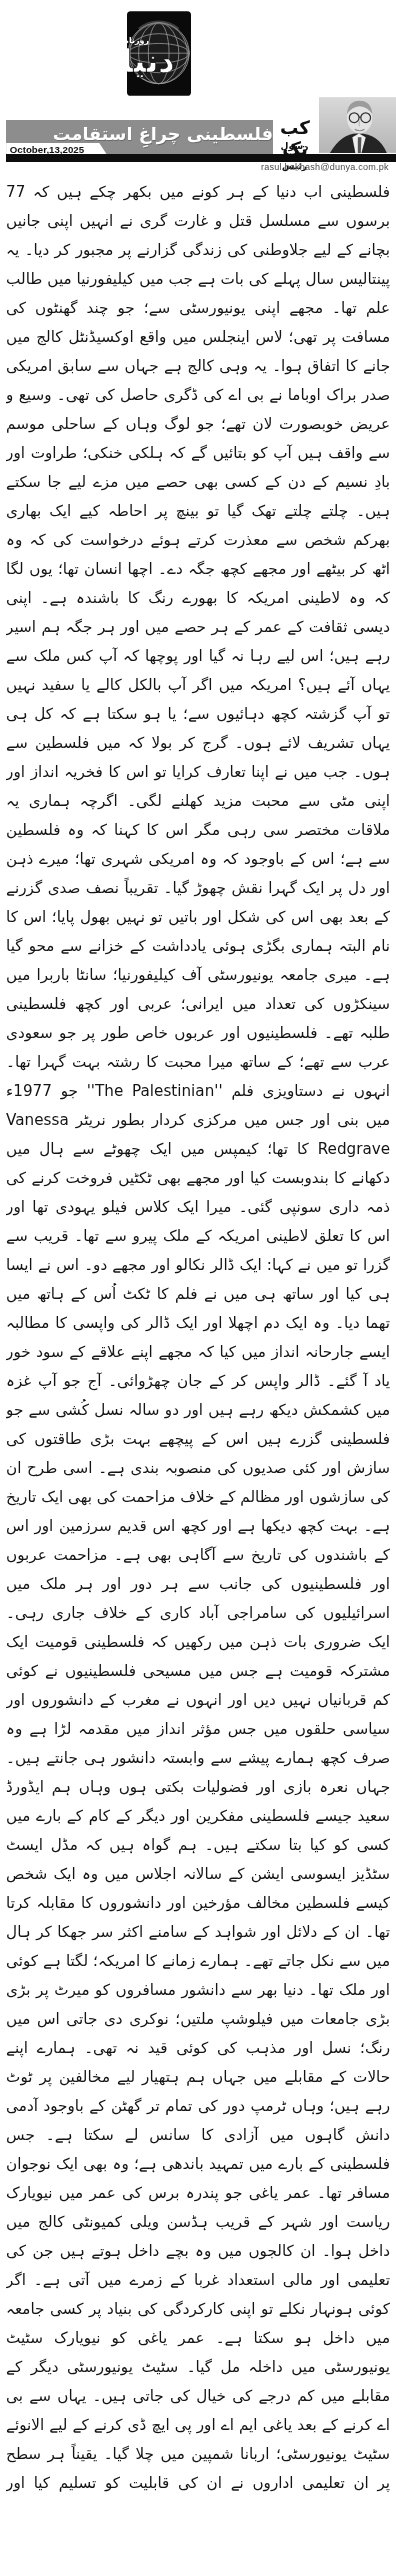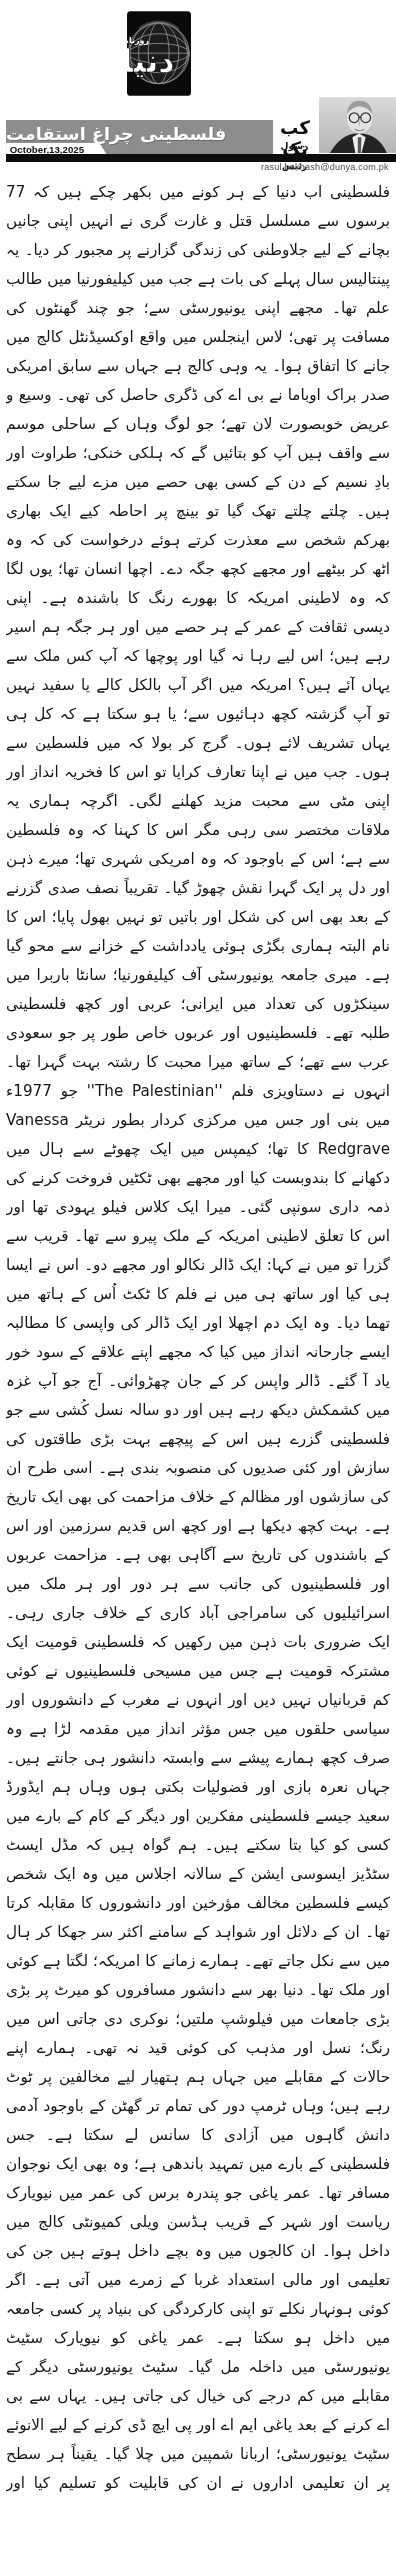--- a/index.html
+++ b/index.html
@@ -6,21 +6,21 @@
   .page{position:relative;width:396px;height:2576px;background:#ffffff;overflow:hidden;
         font-family:"DejaVu Sans",sans-serif;}
 
   
   .masthead{position:absolute;left:127px;top:11px;width:64px;height:85px;}
   .masthead svg{display:block;width:100%;height:100%;}
 
   
   .title-bar{position:absolute;left:6.1px;top:120px;width:267px;height:37px;
              background:#8d8d8d;}
-  .title-text{position:absolute;left:0;right:0;top:3.7px;text-align:left;
+  .title-text{position:absolute;left:0;right:0;top:3.7px;text-align:right;
               direction:rtl;color:#ffffff;font-size:17.7px;font-weight:bold;
               font-family:"DejaVu Sans",sans-serif;text-shadow:0.6px 0.6px 0 #6a6a6a;}
   .date-badge{position:absolute;left:0px;top:22.5px;width:102px;height:14px;
               background:#ffffff;clip-path:polygon(0 0,91% 0,100% 100%,0 100%);}
   .date-badge span{display:block;padding:1.2px 0 0 3.7px;color:#111;
               font-family:"Liberation Sans",sans-serif;font-size:9.7px;font-weight:bold;}
 
   
   .column-header{position:absolute;left:273px;top:96px;width:123px;height:57px;background:#ffffff;}
   .column-logo{position:absolute;right:79px;top:21px;width:44px;text-align:center;

